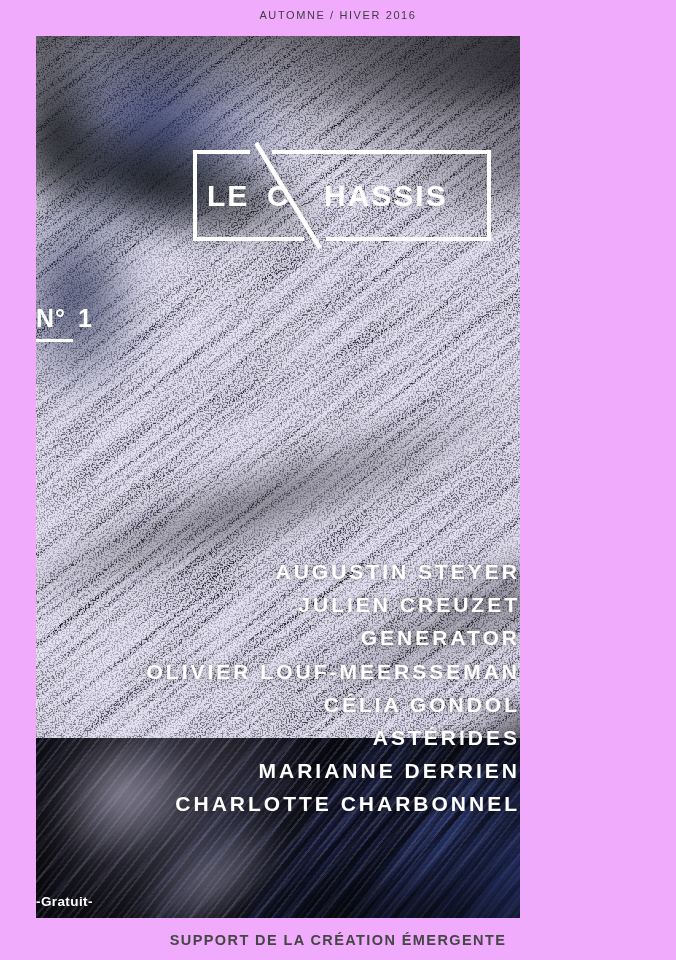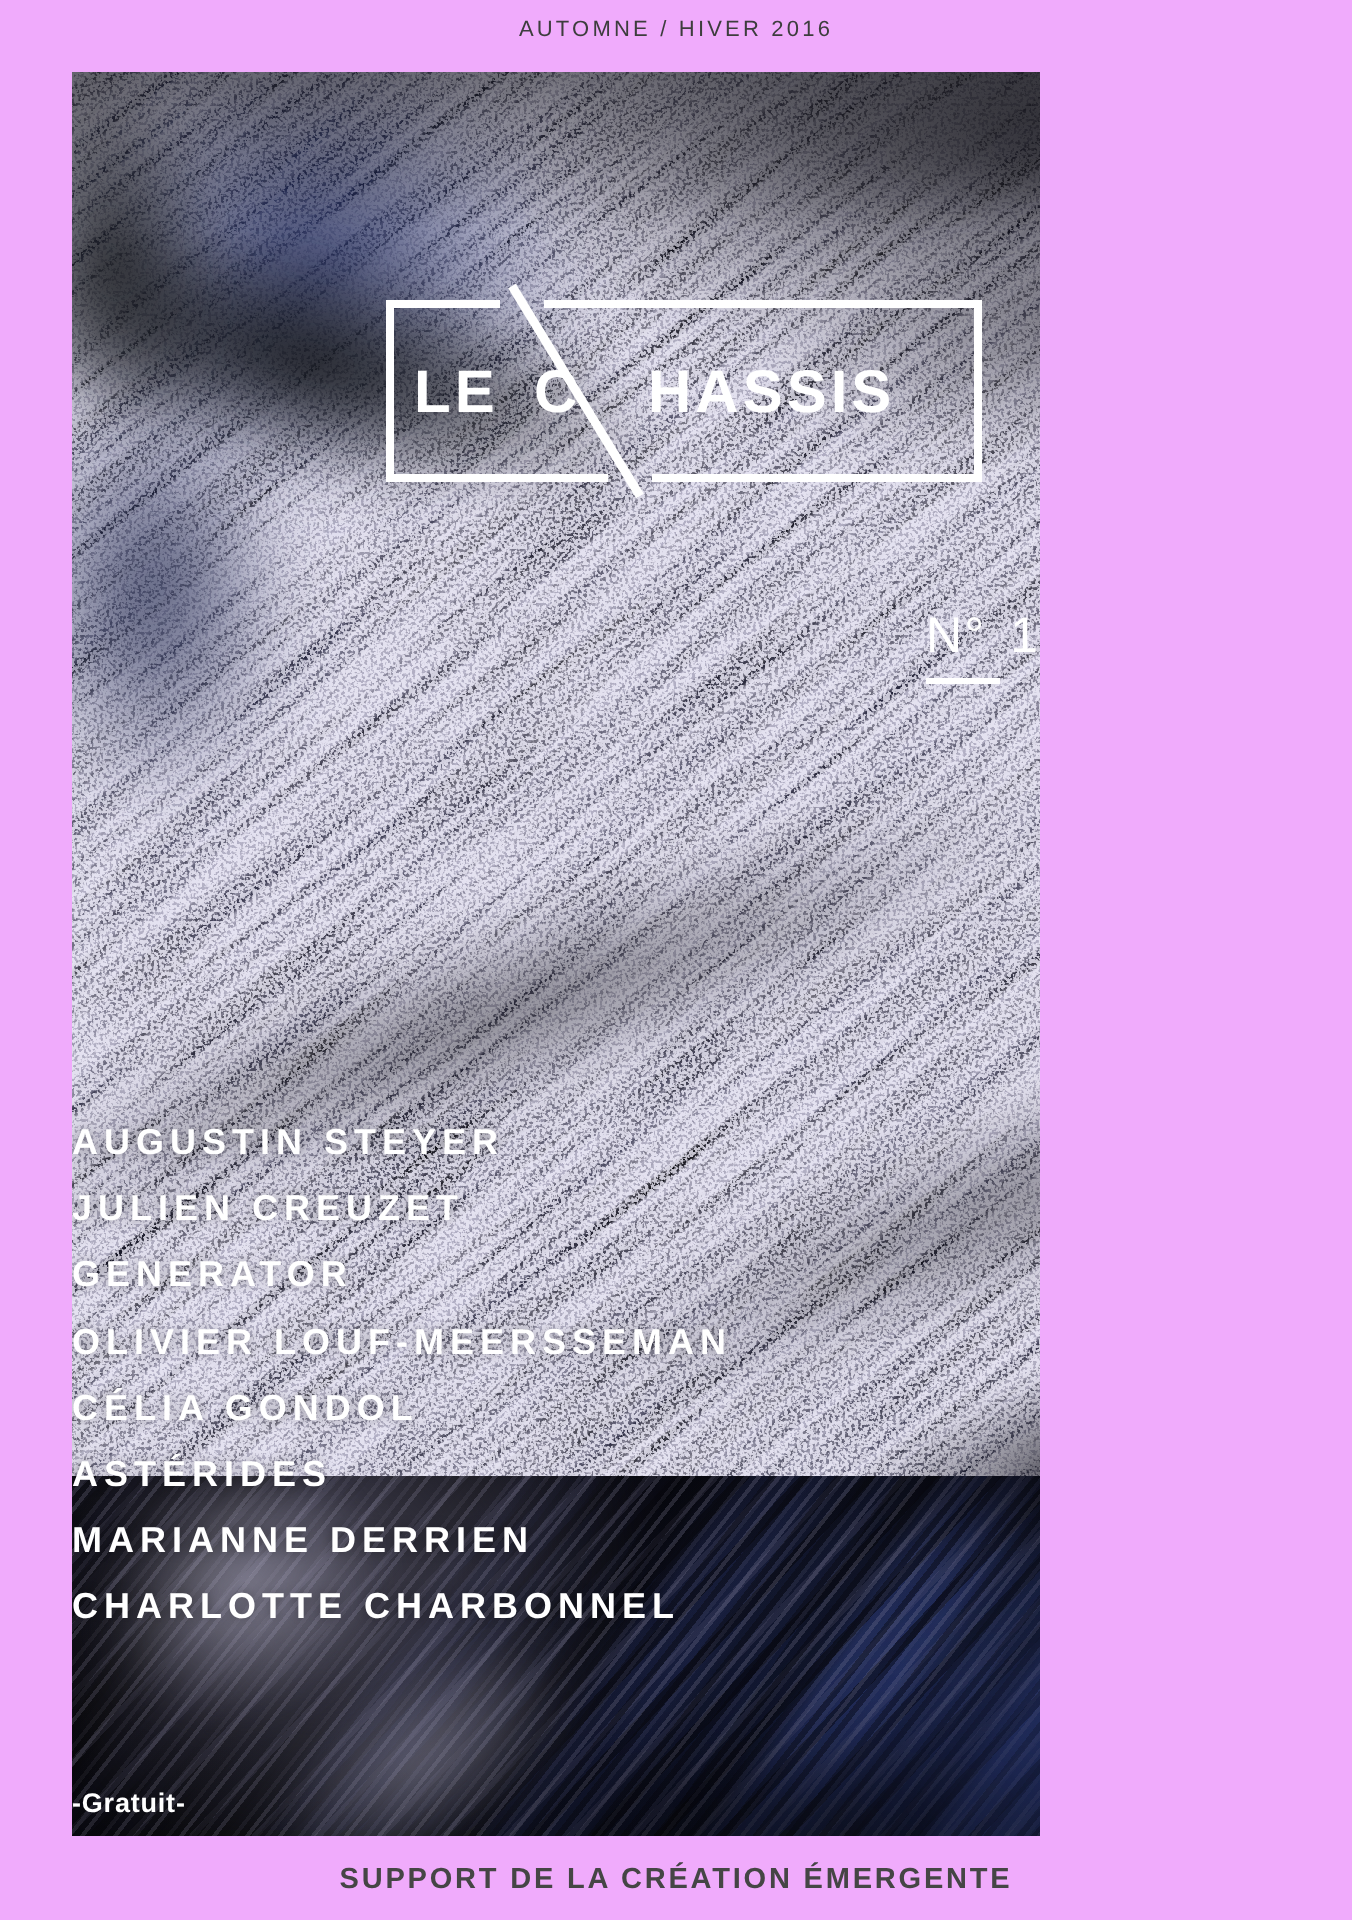--- a/index.html
+++ b/index.html
@@ -67,28 +67,28 @@
   .b18{left:380px;top:640px;width:330px;height:90px;background:radial-gradient(closest-side,rgba(5,5,9,0.85),rgba(5,5,9,0));filter:blur(10px);transform:rotate(-15deg);}
   .b19{left:520px;top:200px;width:200px;height:300px;background:radial-gradient(closest-side,rgba(6,6,11,0.5),rgba(6,6,11,0));filter:blur(20px);}
   .b20{left:180px;top:820px;width:340px;height:120px;background:radial-gradient(closest-side,rgba(4,4,8,0.6),rgba(4,4,8,0));filter:blur(14px);}
   
   .logo{position:absolute;left:157px;top:104px;width:298px;height:115px;z-index:7;}
   .logo text{
     font-family:"Liberation Sans", sans-serif;font-weight:bold;font-size:30px;
     letter-spacing:2px;fill:#ffffff;
   }
   .issue{
-    position:absolute;left:0;right:0;top:270px;z-index:7;text-align:right;
-    color:#ffffff;font-weight:normal;font-size:25px;line-height:25px;letter-spacing:1px;
+    position:absolute;left:0;right:0;top:270px;z-index:7;text-align:left;
+    color:#ffffff;font-weight:bold;font-size:25px;line-height:25px;letter-spacing:1px;
   }
   .issue .prefix{border-bottom:3px solid #ffffff;padding:0 7px 8px 0;display:inline-block;}
   .issue .num{margin-left:5px;display:inline-block;}
   .artists{
-    position:absolute;left:0;right:0;top:519px;z-index:7;text-align:left;
-    color:#ffffff;font-weight:bold;font-size:18px;line-height:33.2px;letter-spacing:3px;
+    position:absolute;left:0;right:0;top:519px;z-index:7;text-align:right;
+    color:#ffffff;font-weight:bold;font-size:21px;line-height:33.2px;letter-spacing:3px;
     text-shadow:0 0 6px rgba(0,0,0,0.35);
   }
   .gratuit{
     position:absolute;left:0;right:0;top:858px;z-index:7;
     color:#ffffff;font-weight:bold;font-size:13.5px;letter-spacing:0.4px;
   }
 </style>
 </head>
 <body>
 

